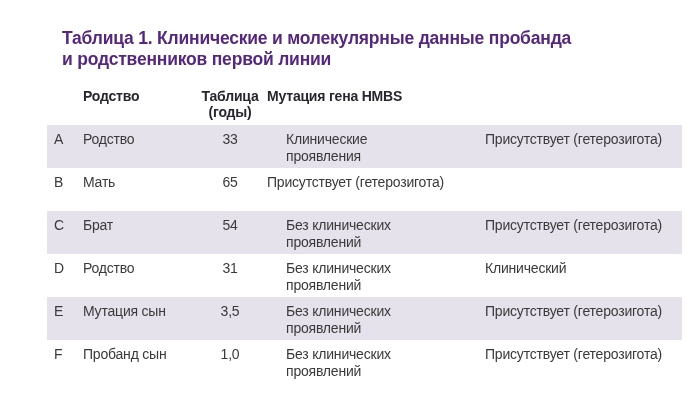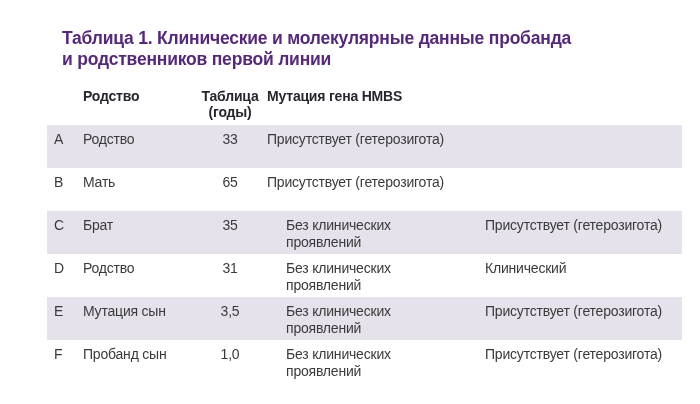--- a/index.html
+++ b/index.html
@@ -84,34 +84,36 @@
       <div class="cell c-rel">Родство</div>
       <div class="cell c-age">Таблица
 (годы)</div>
       <div class="cell c-mut">Мутация гена HMBS</div>
     </div>
 
     <div class="row shaded">
       <div class="cell c-id">A</div>
       <div class="cell c-rel">Родство</div>
       <div class="cell c-age">33</div>
+      <div class="cell c-status">Клинические
+проявления</div>
       <div class="cell c-mut">Присутствует (гетерозигота)</div>
     </div>
 
     <div class="row">
       <div class="cell c-id">B</div>
       <div class="cell c-rel">Мать</div>
       <div class="cell c-age">65</div>
       <div class="cell c-mut">Присутствует (гетерозигота)</div>
     </div>
 
     <div class="row shaded">
       <div class="cell c-id">C</div>
       <div class="cell c-rel">Брат</div>
-      <div class="cell c-age">35</div>
+      <div class="cell c-age">54</div>
       <div class="cell c-status">Без клинических
 проявлений</div>
       <div class="cell c-mut">Присутствует (гетерозигота)</div>
     </div>
 
     <div class="row">
       <div class="cell c-id">D</div>
       <div class="cell c-rel">Родство</div>
       <div class="cell c-age">31</div>
       <div class="cell c-status">Без клинических

